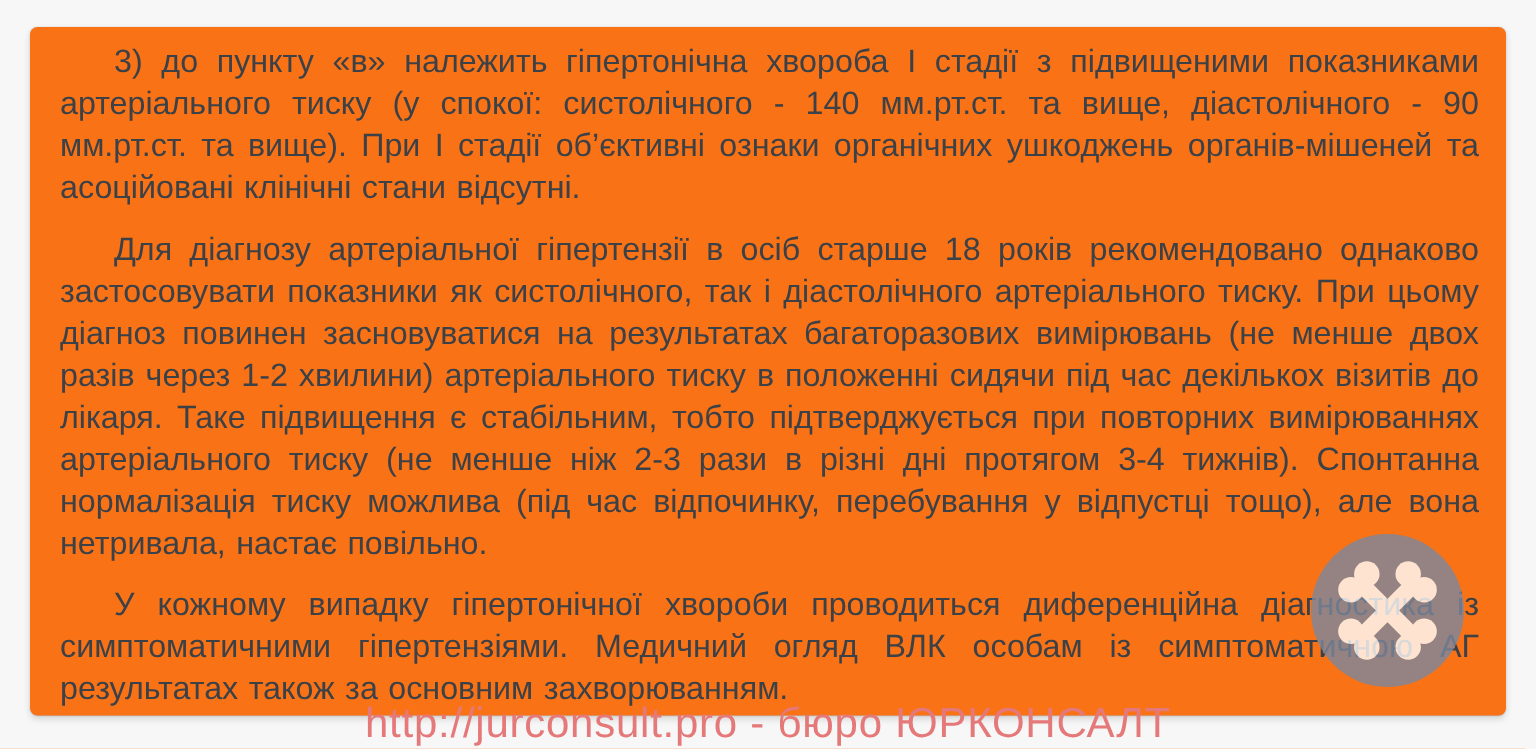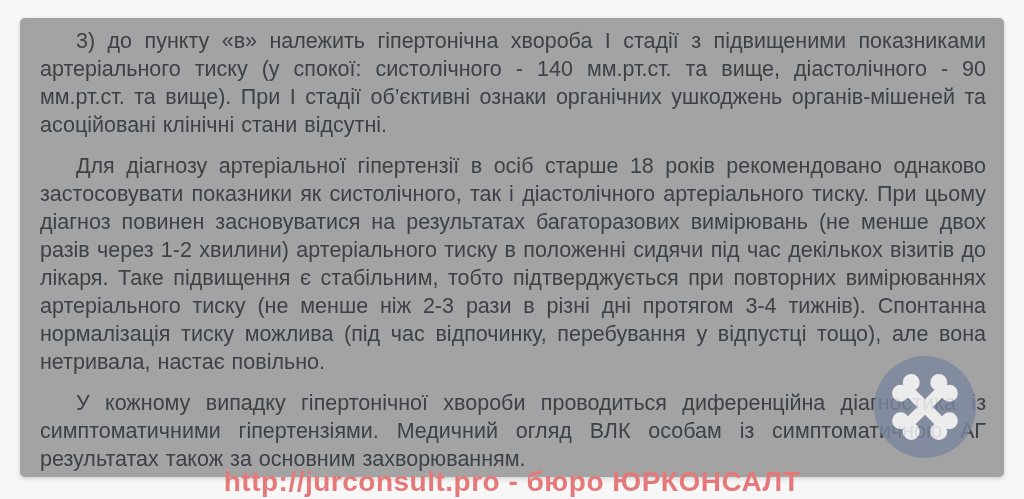--- a/index.html
+++ b/index.html
@@ -15,21 +15,21 @@
     width: 1024px;
     height: 499px;
     background: #f7f7f8;
   }
   .card {
     position: absolute;
     left: 20px;
     top: 18px;
     width: 984px;
     height: 459px;
-    background: #a3a3a3;
+    background: #f97316;
     border-radius: 5px;
     box-shadow: 0 2px 5px rgba(0,0,0,0.14), 0 0 1px rgba(0,0,0,0.18);
     padding: 9px 18px 0 20px;
     overflow: hidden;
   }
   .card p {
     font-size: 21.5px;
     line-height: 28px;
     color: #3c4147;
     text-align: justify;
@@ -46,21 +46,21 @@
     opacity: 0.8;
     pointer-events: none;
   }
   .watermark {
     position: absolute;
     left: 0;
     right: 0;
     bottom: 1px;
     text-align: center;
     font-size: 28px;
-    font-weight: bold;
+    font-weight: normal;
     letter-spacing: 0.5px;
     color: #e57878;
     white-space: nowrap;
   }
 </style>
 </head>
 <body>
 
 <div class="page">
 

